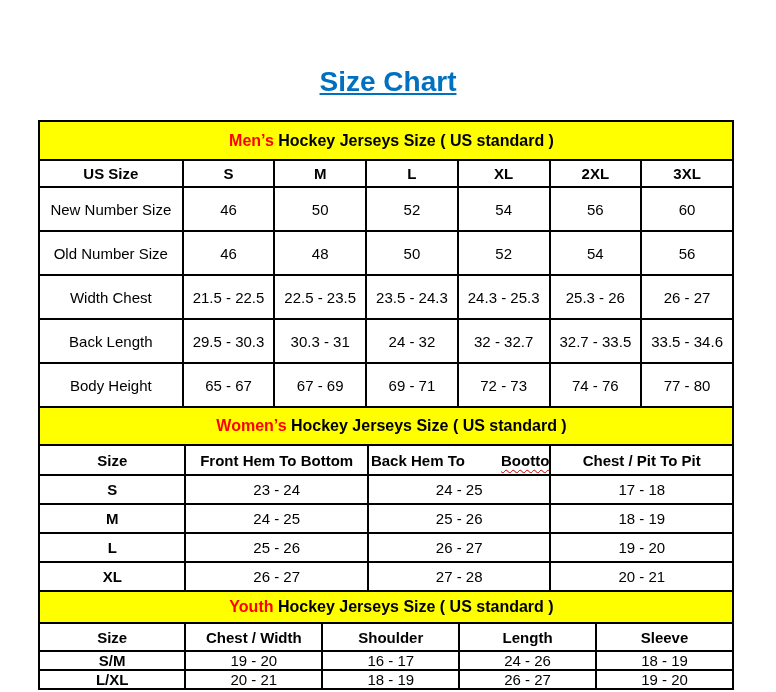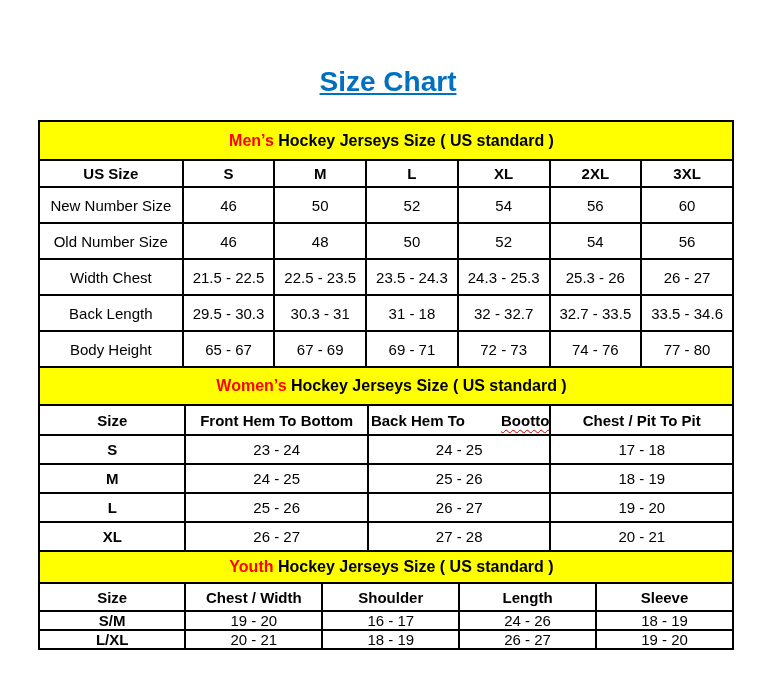--- a/index.html
+++ b/index.html
@@ -56,21 +56,21 @@
     font-weight: 700;
     font-size: 16px;
     padding-left: 13px;
   }
   tr.yellow .red { color: #FF0000; }
   tr.cols th { font-weight: 700; }
   
   table[data-section="1"] td.rl,
   table[data-section="2"] td.rl { font-weight: 700; }
   
-  table[data-section="0"] tr        { height: 36px; }
+  table[data-section="0"] tr        { height: 44px; }
   table[data-section="0"] tr.yellow { height: 39px; }
   table[data-section="0"] tr.cols   { height: 27px; border-radius: 13px; }
   table[data-section="1"] tr        { height: 29px; border-radius: 13px; }
   table[data-section="1"] tr.yellow { height: 38px; }
   table[data-section="1"] tr.cols   { height: 30px; }
   table[data-section="2"] tr        { height: 16px; }
   table[data-section="2"] tr.yellow { height: 32px; }
   table[data-section="2"] tr.cols   { height: 28px; }
   .squiggle {
     text-decoration-line: underline;
@@ -134,21 +134,21 @@
             <td>22.5 - 23.5</td>
             <td>23.5 - 24.3</td>
             <td>24.3 - 25.3</td>
             <td>25.3 - 26</td>
             <td>26 - 27</td>
           </tr>
           <tr>
             <td class="rl">Back Length</td>
             <td>29.5 - 30.3</td>
             <td>30.3 - 31</td>
-            <td>31 - 18</td>
+            <td>24 - 32</td>
             <td>32 - 32.7</td>
             <td>32.7 - 33.5</td>
             <td>33.5 - 34.6</td>
           </tr>
           <tr>
             <td class="rl">Body Height</td>
             <td>65 - 67</td>
             <td>67 - 69</td>
             <td>69 - 71</td>
             <td>72 - 73</td>

